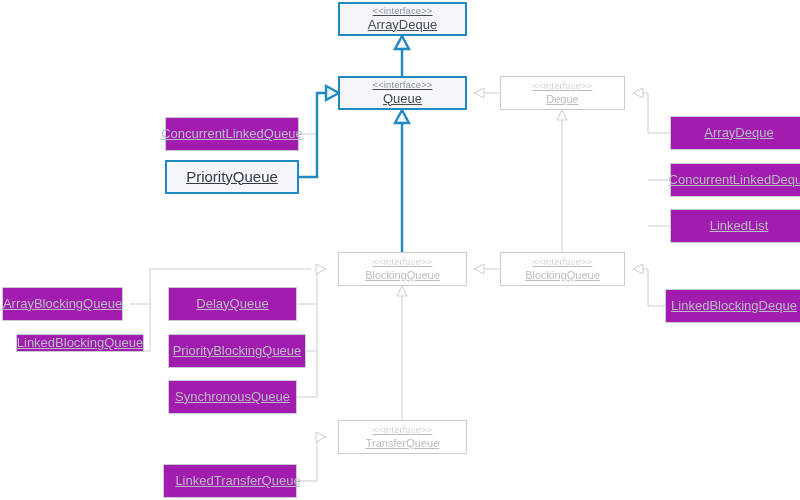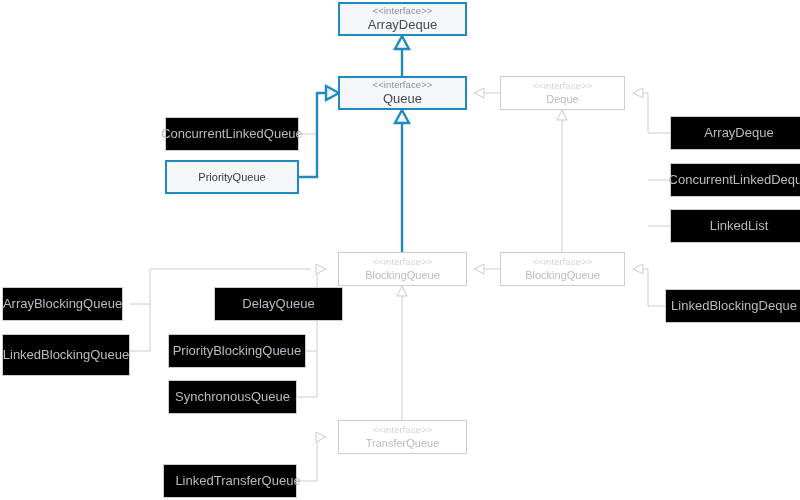--- a/index.html
+++ b/index.html
@@ -27,38 +27,39 @@
   .node {
     position: absolute;
     box-sizing: border-box;
     display: flex;
     flex-direction: column;
     align-items: center;
     justify-content: center;
     text-align: center;
     line-height: 1.12;
     z-index: 5;
+    text-decoration: underline;
   }
   .node.plain {
     border: 1px solid #c8cdd2;
-    background: #000000;
+    background: #a21caf;
     color: #b7bcc2;
     font-size: 13px;
   }
   .node.iface {
     border: 1px solid #c8cdd2;
     background: #ffffff;
     color: #b7bcc2;
     font-size: 13px;
   }
   .node.hl {
     border: 2.5px solid #1f8ac0;
     background: #f4f6fa;
     color: #333a41;
-    font-size: 11px;
+    font-size: 15px;
   }
   .node.hl-iface {
     border: 2.5px solid #1f8ac0;
     background: #f4f6fa;
     color: #444b52;
     font-size: 13px;
   }
   .stereo {
     font-size: 9.5px;
     display: block;
@@ -161,24 +162,24 @@
       <div class="node iface" style="left: 500px; top: 252px; width: 125px; height: 34px;">
         <span class="stereo">&lt;&lt;interface&gt;&gt;</span>
         <span class="nm">BlockingQueue</span>
       </div>
       <div class="node plain" style="left: 665px; top: 289px; width: 138px; height: 34px;">
         <span class="nm">LinkedBlockingDeque</span>
       </div>
       <div class="node plain" style="left: 2px; top: 287px; width: 121px; height: 34px;">
         <span class="nm">ArrayBlockingQueue</span>
       </div>
-      <div class="node plain" style="left: 2px; top: 334px; width: 128px; height: 42px;">
+      <div class="node plain" style="left: 16px; top: 334px; width: 128px; height: 18px;">
         <span class="nm">LinkedBlockingQueue</span>
       </div>
-      <div class="node plain" style="left: 168px; top: 287px; width: 129px; height: 34px; margin-left: 46px;">
+      <div class="node plain" style="left: 168px; top: 287px; width: 129px; height: 34px;">
         <span class="nm">DelayQueue</span>
       </div>
       <div class="node plain" style="left: 168px; top: 334px; width: 138px; height: 34px;">
         <span class="nm">PriorityBlockingQueue</span>
       </div>
       <div class="node plain" style="left: 168px; top: 380px; width: 129px; height: 34px;">
         <span class="nm">SynchronousQueue</span>
       </div>
       <div class="node iface" style="left: 338px; top: 420px; width: 129px; height: 34px;">
         <span class="stereo">&lt;&lt;interface&gt;&gt;</span>

